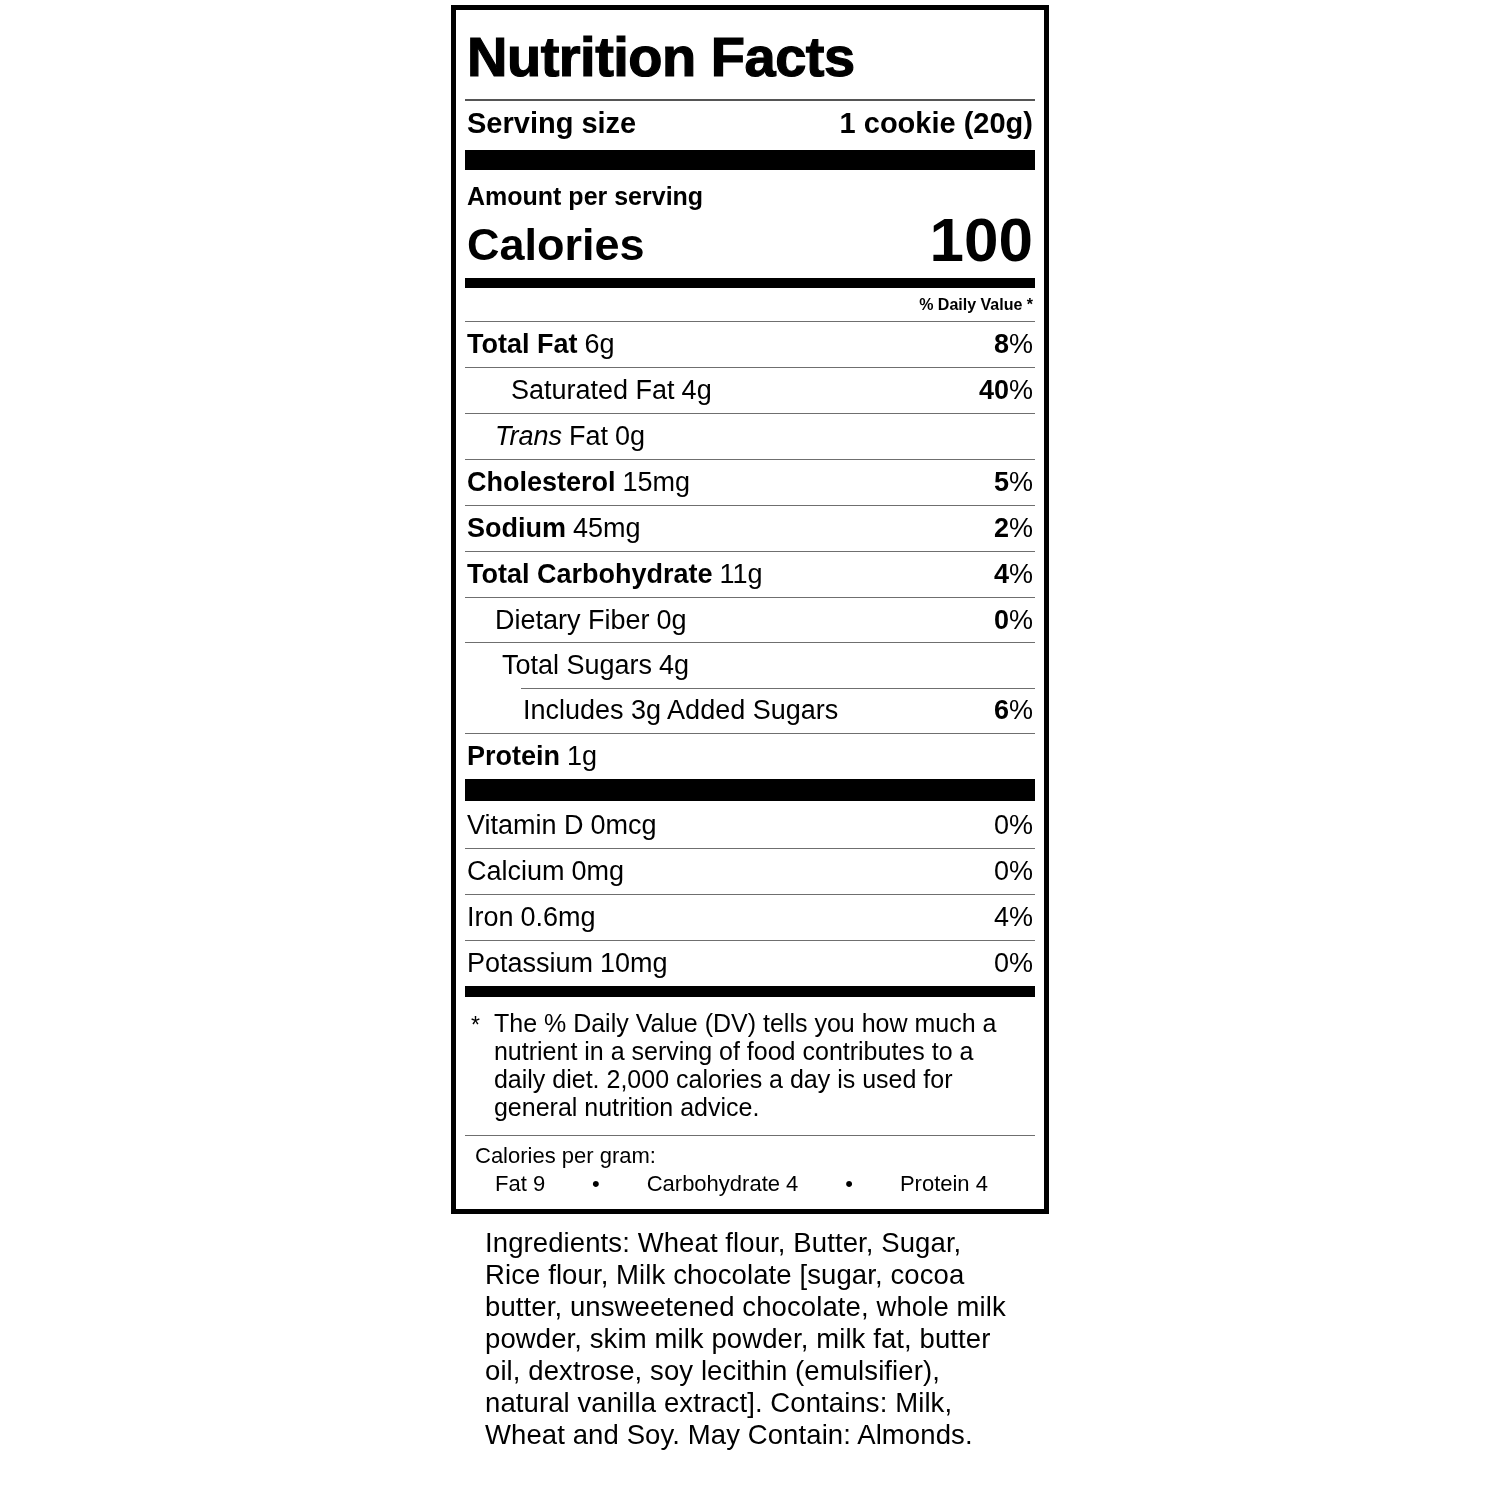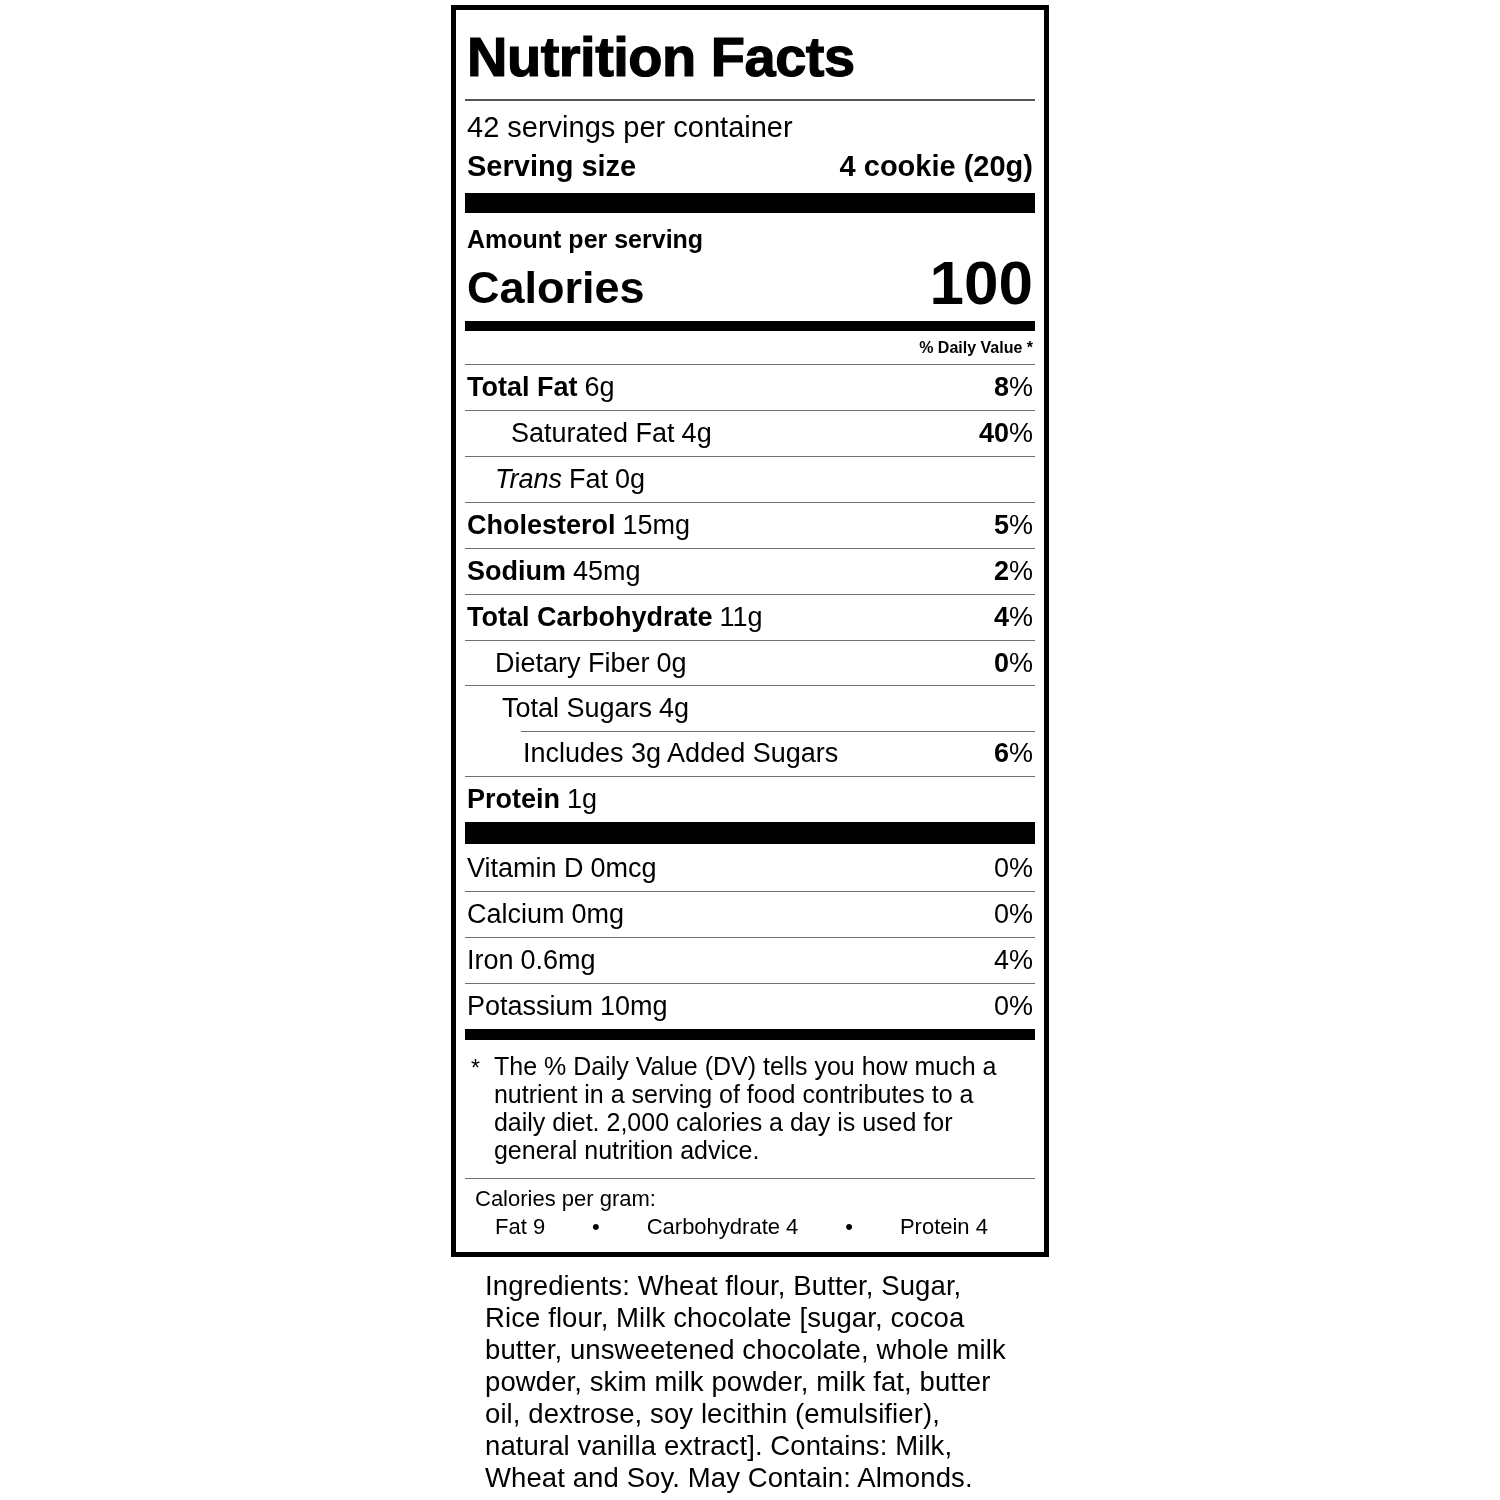--- a/index.html
+++ b/index.html
@@ -120,25 +120,24 @@
 </style>
 </head>
 <body>
 
 <div class="stage">
 
   <div class="nf">
 
     <div class="nf-title">Nutrition Facts</div>
 
-    <div class="nf-servings">42 servings per container</div>
 
     <div class="nf-serving-size">
       <span>Serving size</span>
-      <span>4 cookie (20g)</span>
+      <span>1 cookie (20g)</span>
     </div>
 
     <div class="bar bar-thick"></div>
 
     <div class="nf-aps">Amount per serving</div>
 
     <div class="nf-calories">
       <span class="cal-word">Calories</span>
       <span class="cal-num">100</span>
     </div>

